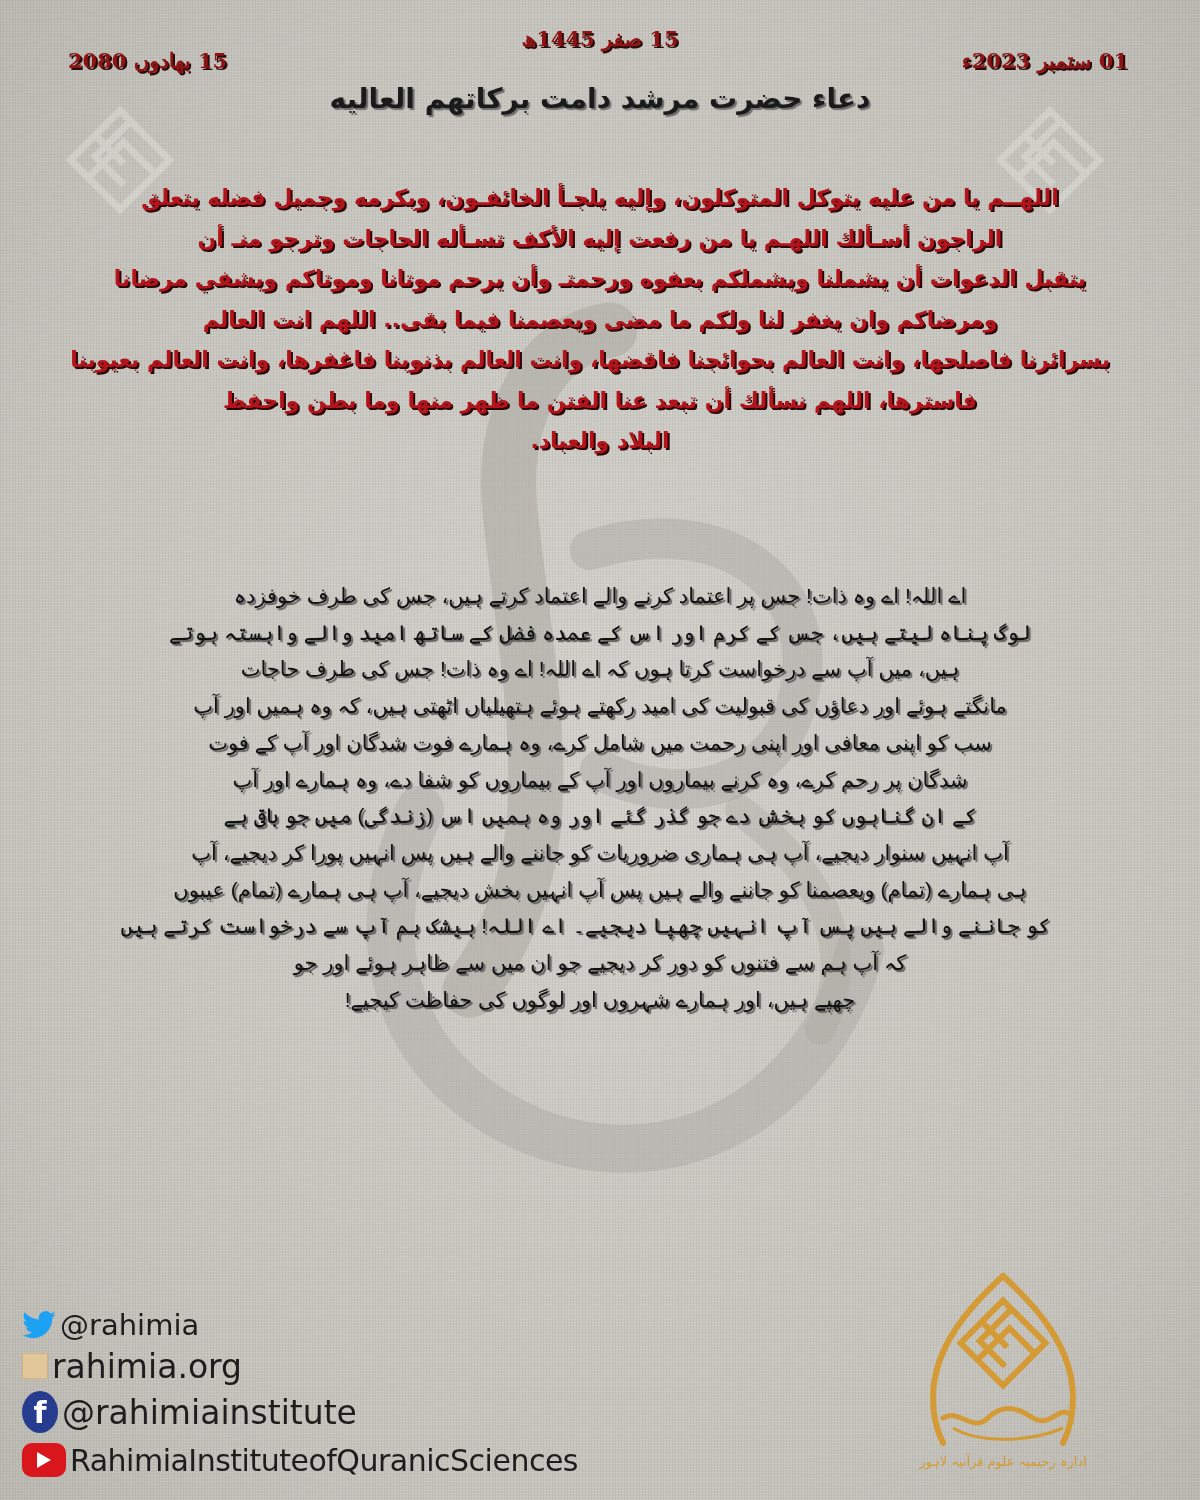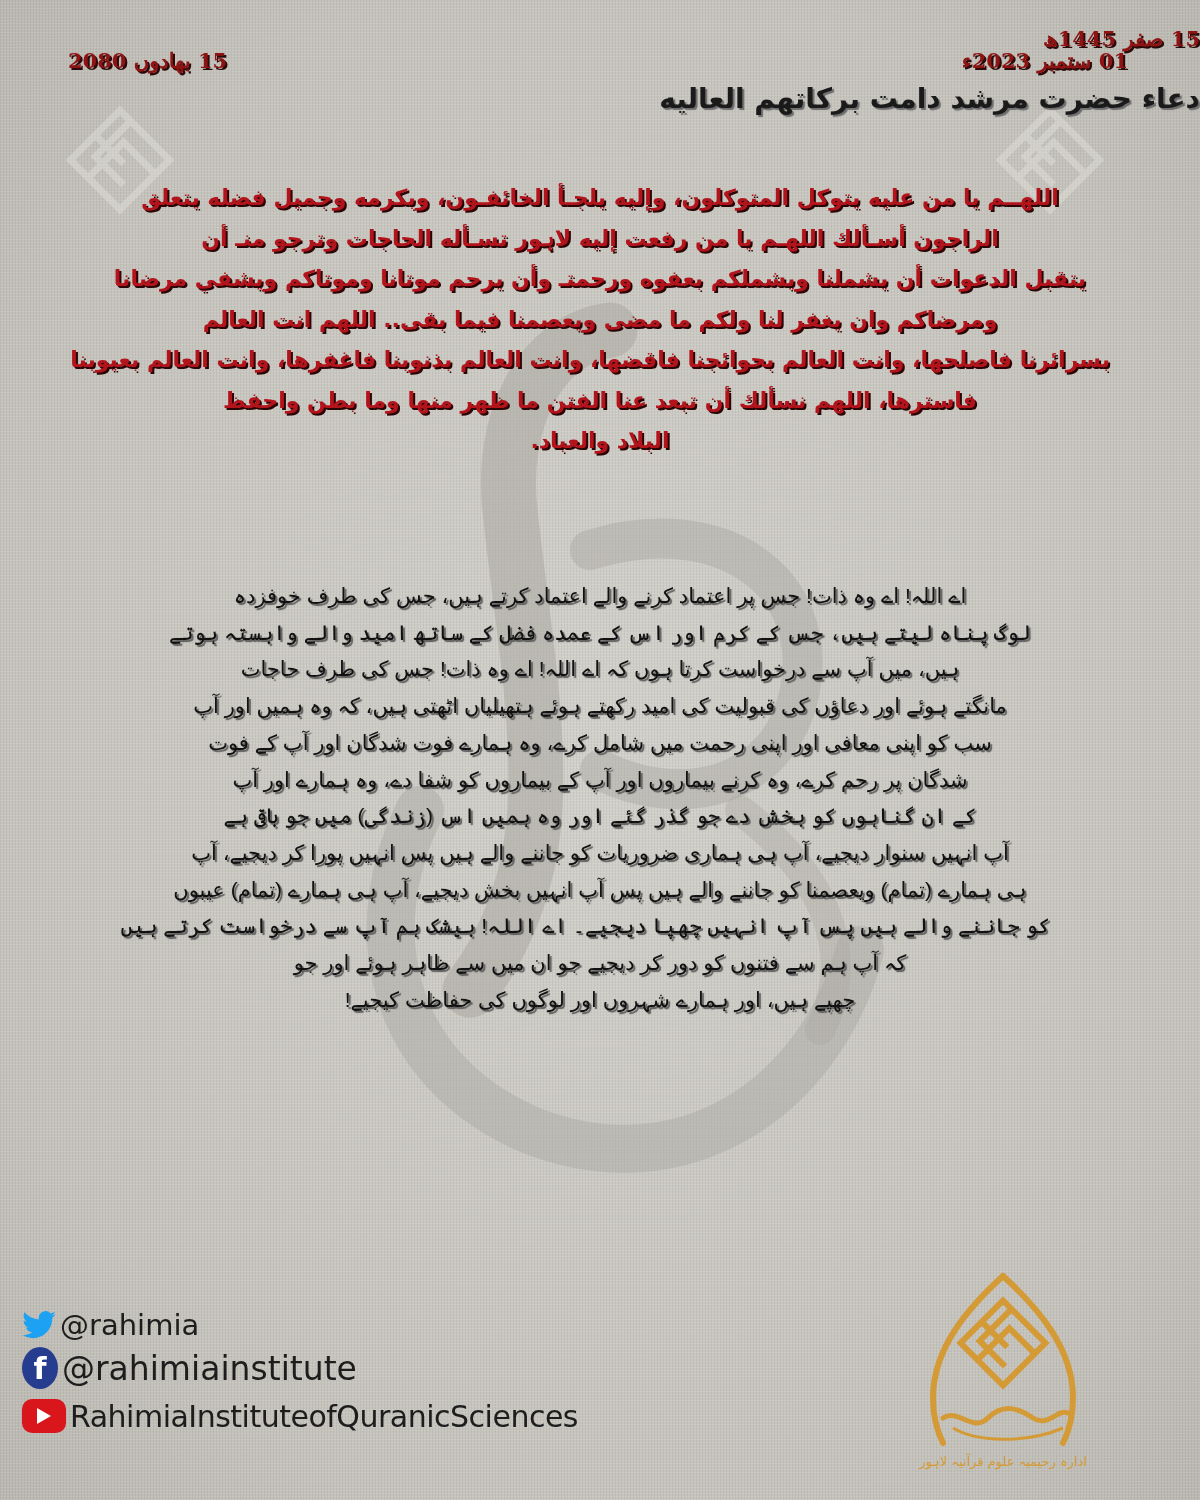--- a/index.html
+++ b/index.html
@@ -15,25 +15,25 @@
   .watermark-letter {
     position: absolute; left: 300px; top: 250px; width: 600px; height: 950px;
     pointer-events: none;
   }
   .corner-knot { position: absolute; width: 130px; height: 130px; opacity: 0.5; }
   .corner-knot.left { left: 55px; top: 95px; }
   .corner-knot.right { left: 985px; top: 95px; }
 
   .date { position: absolute; font-family: "DejaVu Serif", serif; font-weight: bold;
           font-size: 21px; color: #8e1414; text-shadow: 2px 2px 0 #2a0a0a; direction: rtl; white-space: nowrap; }
-  .date-hijri { left: 0; right: 0; top: 26px; }
+  .date-hijri { left: 0; right: 0; top: 26px; text-align: center; }
   .date-gregorian { right: 72px; top: 48px; }
   .date-bikrami { left: 68px; top: 48px; }
 
-  .title { position: absolute; left: 0; right: 0; top: 82px; text-align: right; direction: rtl;
+  .title { position: absolute; left: 0; right: 0; top: 82px; text-align: center; direction: rtl;
            font-family: "DejaVu Sans", sans-serif; font-weight: bold; font-size: 28px;
            color: #1a1a1a; text-shadow: 2px 2px 1px #6d6d6d; }
 
   .arabic-block { position: absolute; left: 90px; right: 90px; top: 178px; direction: rtl; text-align: center; }
   .arabic-line { font-family: "DejaVu Sans", sans-serif; font-weight: bold; font-size: 22px;
                  color: #b3141c; text-shadow: 2px 2px 0 #2a0505; line-height: 40.5px; white-space: nowrap; }
 
   .urdu-block { position: absolute; left: 150px; right: 150px; top: 578px; direction: rtl; text-align: center; }
   .urdu-line { font-family: Liberation Sans, sans-serif; font-size: 21px; color: #111;
                text-shadow: 2px 2px 1px #5e5e5e; line-height: 36.7px; white-space: nowrap; }
@@ -76,21 +76,21 @@
   </g>
 </svg>
 
 <div class="date date-hijri">15 صفر 1445ھ</div>
 <div class="date date-gregorian">01 ستمبر 2023ء</div>
 <div class="date date-bikrami">15 بھادوں 2080</div>
 <div class="title">دعاء حضرت مرشد دامت برکاتهم العالیه</div>
 
 <div class="arabic-block">
   <div class="arabic-line">اللهــم يا من عليه يتوكل المتوكلون، وإليه يلجـأ الخائفـون، وبكرمه وجميل فضله يتعلق</div>
-  <div class="arabic-line">الراجون أسـألك اللهـم يا من رفعت إليه لاہور تسـأله الحاجات وترجو منـ أن</div>
+  <div class="arabic-line">الراجون أسـألك اللهـم يا من رفعت إليه الأكف تسـأله الحاجات وترجو منـ أن</div>
   <div class="arabic-line">يتقبل الدعوات أن يشملنا ويشملكم بعفوه ورحمتـ وأن يرحم موتانا وموتاكم ويشفي مرضانا</div>
   <div class="arabic-line">ومرضاكم وان يغفر لنا ولكم ما مضى ويعصمنا فيما بقى.. اللهم انت العالم</div>
   <div class="arabic-line">بسرائرنا فاصلحها، وانت العالم بحوائجنا فاقضها، وانت العالم بذنوبنا فاغفرها، وانت العالم بعيوبنا</div>
   <div class="arabic-line">فاسترها، اللهم نسألك أن تبعد عنا الفتن ما ظهر منها وما بطن واحفظ</div>
   <div class="arabic-line">البلاد والعباد.</div>
 </div>
 
 <div class="urdu-block">
   <div class="urdu-line">اے اللہ! اے وہ ذات! جس پر اعتماد کرنے والے اعتماد کرتے ہیں، جس کی طرف خوفزدہ</div>
   <div class="urdu-line">لوگ پناہ لیتے ہیں، جس کے کرم اور اس کے عمدہ فضل کے ساتھ امید والے وابستہ ہوتے</div>
@@ -108,20 +108,24 @@
 
 <div class="social">
   <div class="social-row sr-twitter">
     <span class="icon">
       <svg width="34" height="28" viewBox="0 0 24 20">
           <path fill="#1da1f2" d="M24 2.4c-.9.4-1.8.6-2.8.8 1-.6 1.8-1.6 2.2-2.7-1 .6-2 1-3.1 1.2A4.9 4.9 0 0 0 11.9 6 14 14 0 0 1 1.7.9a4.9 4.9 0 0 0 1.5 6.6c-.8 0-1.6-.3-2.2-.6 0 2.4 1.7 4.4 3.9 4.8-.7.2-1.5.2-2.2.1.6 2 2.4 3.4 4.6 3.4A9.9 9.9 0 0 1 0 17.2 14 14 0 0 0 7.5 19.4c9.1 0 14-7.5 14-14v-.6c1-.7 1.8-1.6 2.5-2.4z"></path>
         </svg>
     </span>
     <span>@rahimia</span>
   </div>
+  <div class="social-row sr-web">
+    <span class="icon web-box"></span>
+    <span>rahimia.org</span>
+  </div>
   <div class="social-row sr-fb">
     <span class="icon fb-circle">f</span>
     <span>@rahimiainstitute</span>
   </div>
   <div class="social-row sr-yt">
     <span class="icon yt-box">
       <svg width="14" height="16" viewBox="0 0 14 16">
           <path fill="#fff" d="M0 0 L14 8 L0 16 Z"></path>
         </svg>
     </span>

